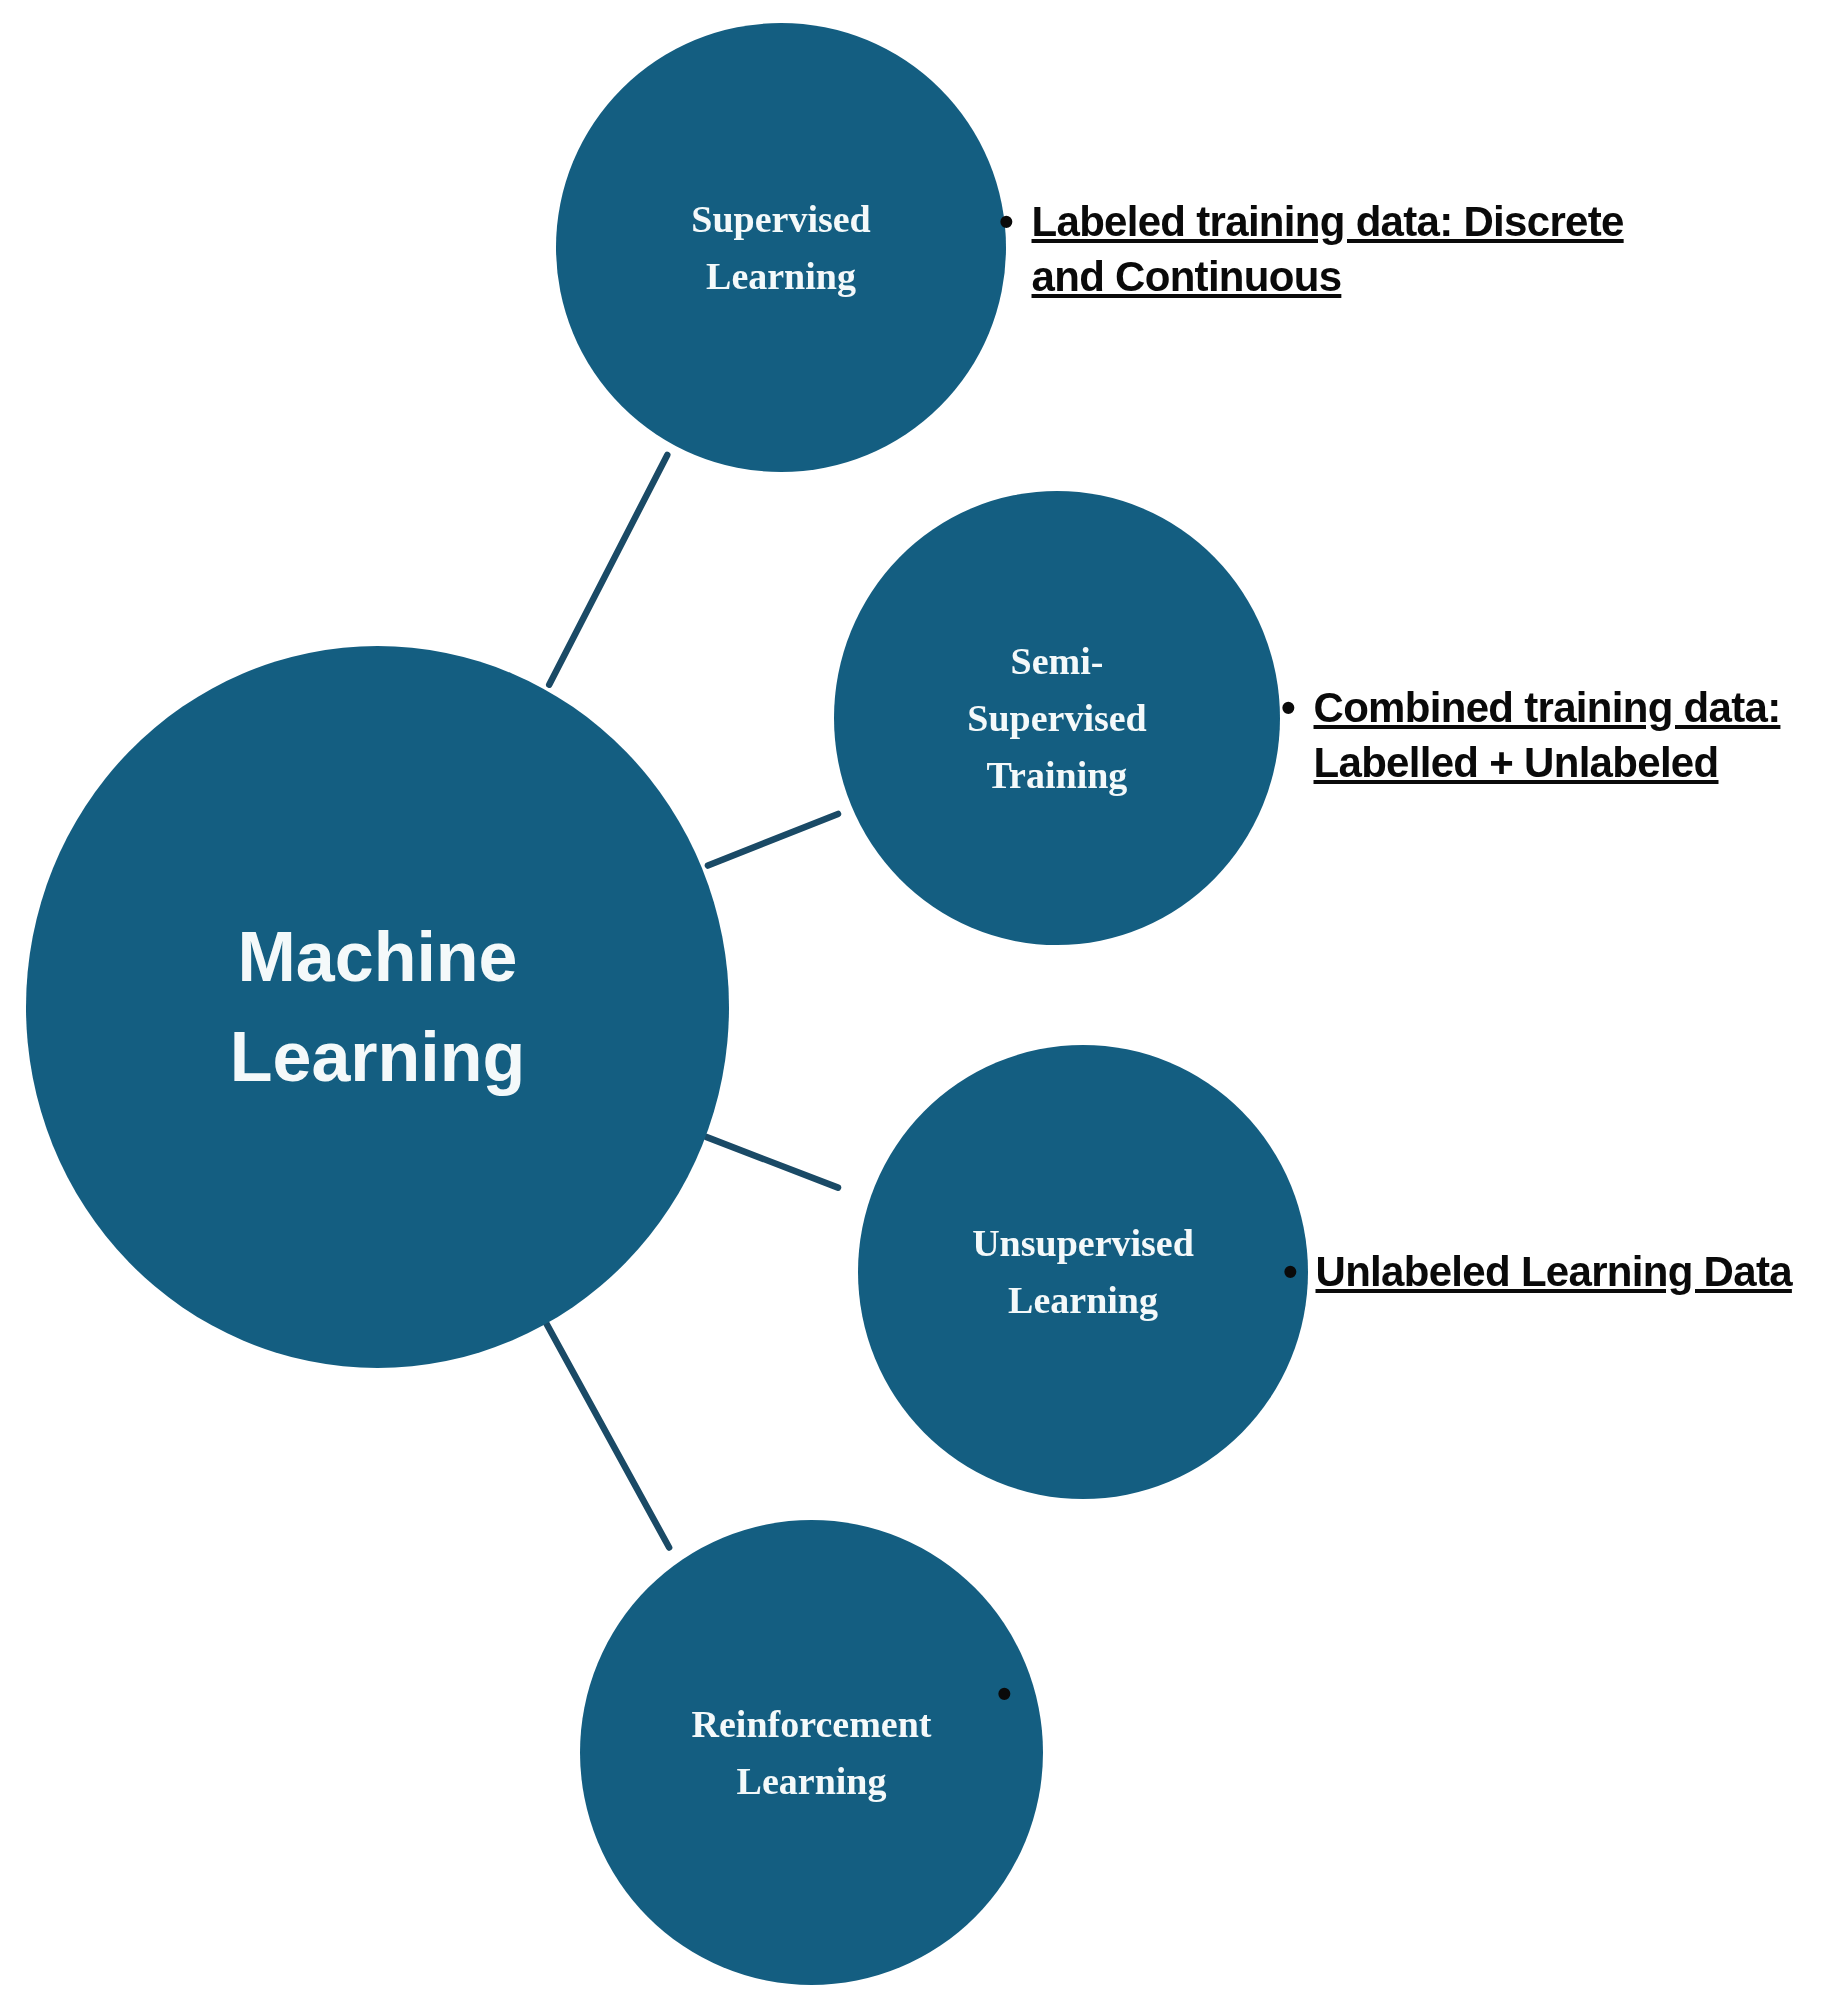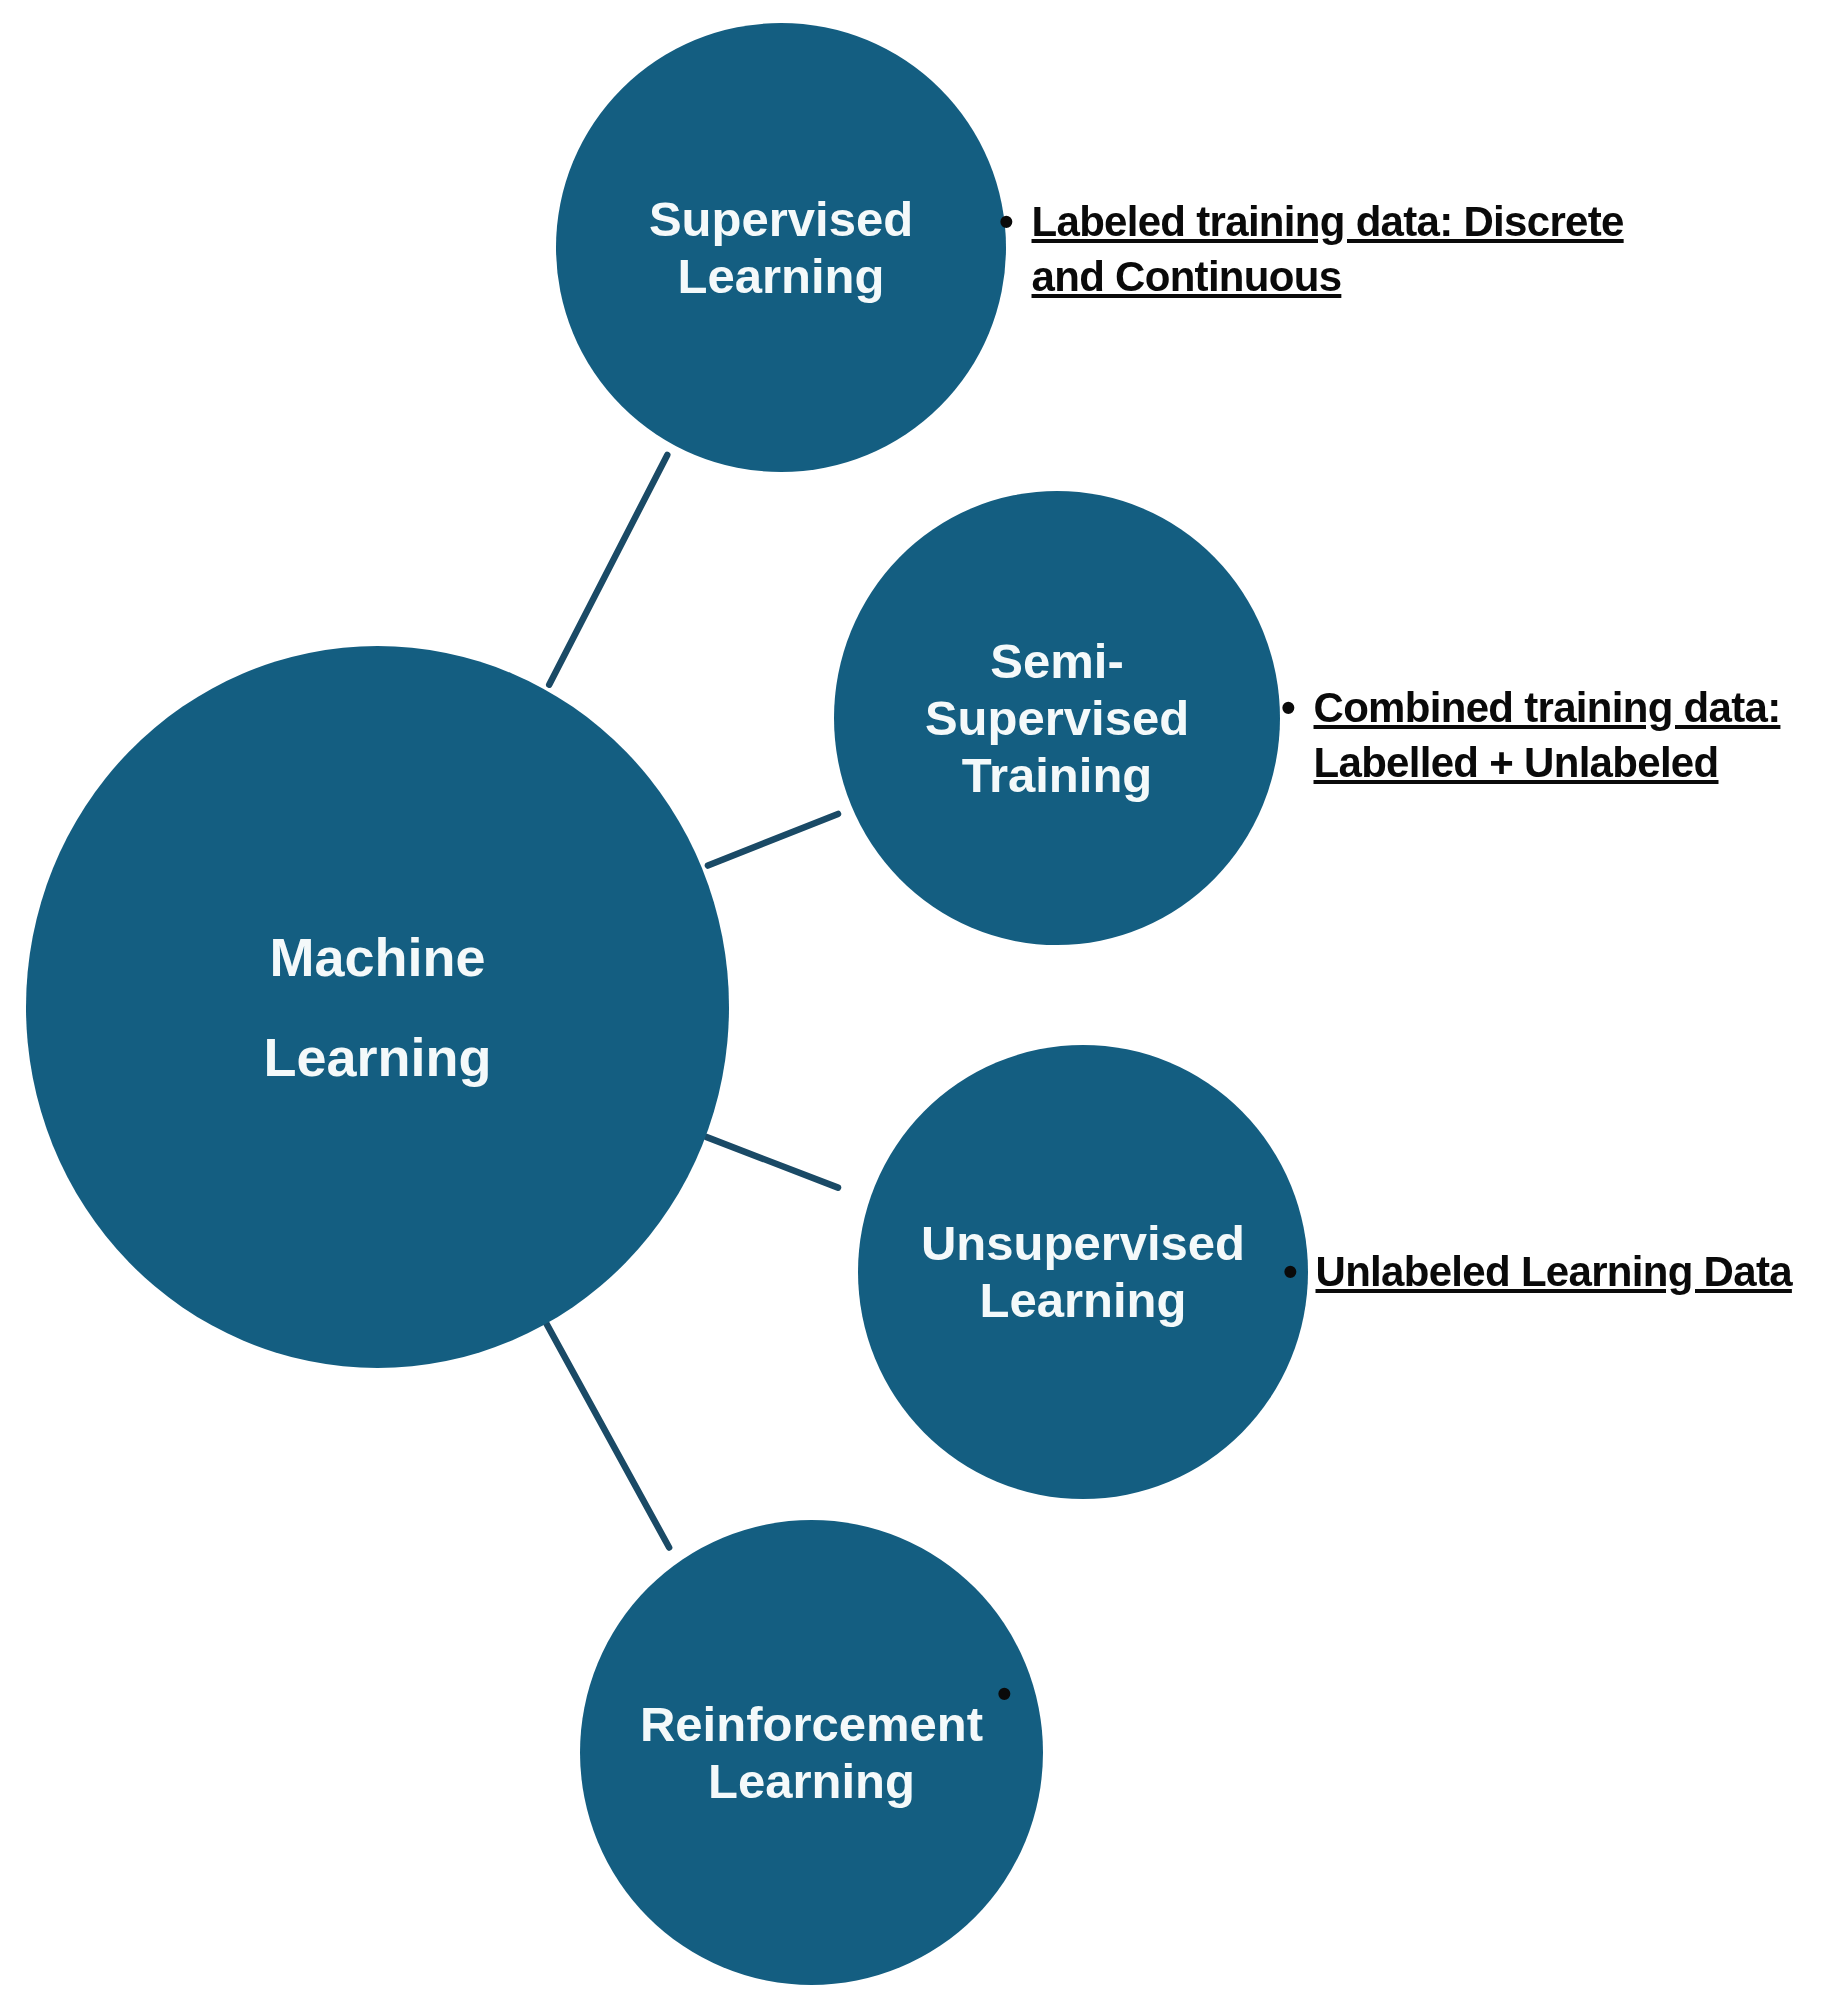--- a/index.html
+++ b/index.html
@@ -32,26 +32,26 @@
     justify-content: center;
     text-align: center;
   }
   .node-label {
     color: #F4F9FA;
     font-weight: bold;
     white-space: pre-line;
     text-align: center;
   }
   .node-central { left: 26px; top: 646px; width: 703px; height: 722px; }
-  .node-central .node-label { font-size: 54px; line-height: 100px; }
+  .node-central .node-label { font-size: 70px; line-height: 100px; }
   .node-supervised { left: 556px; top: 23px; width: 450px; height: 449px; }
   .node-semi { left: 834px; top: 491px; width: 446px; height: 454px; }
   .node-unsupervised { left: 858px; top: 1045px; width: 450px; height: 454px; }
   .node-reinforcement { left: 580px; top: 1520px; width: 463px; height: 465px; }
-  .node-small .node-label { font-size: 49px; line-height: 57px; }
+  .node-small .node-label { font-size: 38px; line-height: 57px; font-family: Liberation Serif, serif; }
 
   .note {
     position: absolute;
     display: flex;
     align-items: flex-start;
     color: #0A0A0A;
     font-weight: bold;
     font-size: 42px;
     line-height: 55px;
     letter-spacing: -0.7px;

